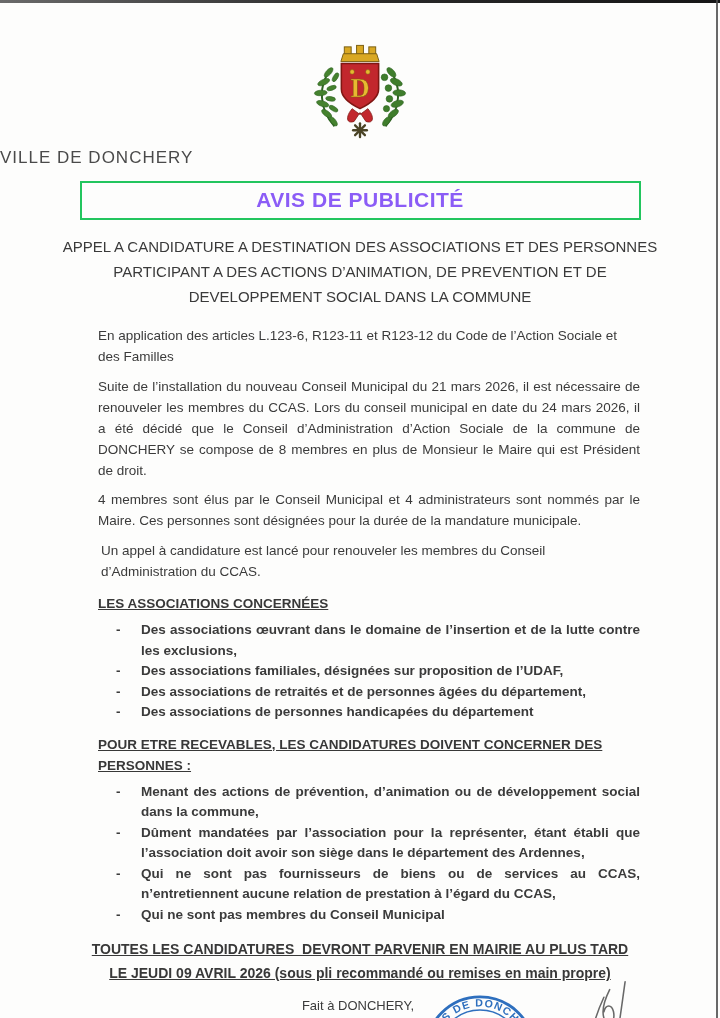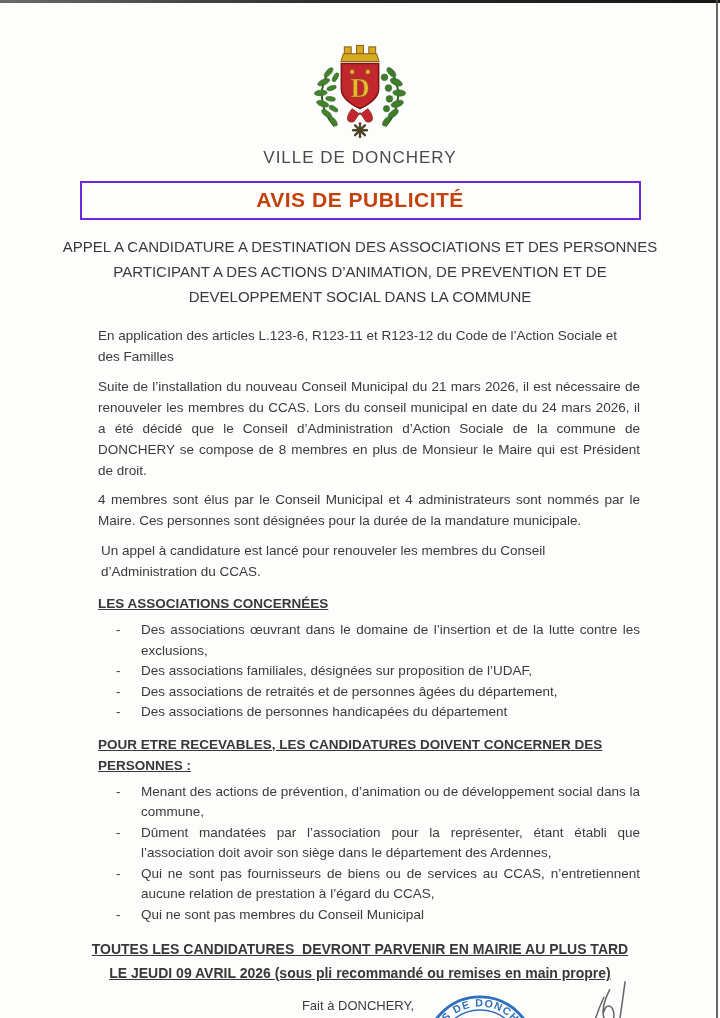--- a/index.html
+++ b/index.html
@@ -7,35 +7,35 @@
     position:relative;width:720px;height:1018px;margin:0 auto;
     background:#fdfdfc;overflow:hidden;
     font-family:"Liberation Sans",sans-serif;color:#3b3b3b;
   }
   
   .scan-top-edge{position:absolute;top:0;left:0;width:100%;height:3px;
     background:linear-gradient(90deg,#6a6a6a 0%,#2c2c2c 45%,#161616 100%);}
   .scan-right-edge{position:absolute;top:0;right:2px;width:2px;height:100%;background:#4d4d4d;opacity:.85;}
 
   .crest{display:block;margin:40px auto 0;}
-  .city-title{margin-top:6px;text-align:center;font-size:17px;letter-spacing:1px;color:#4a4a4a;}
+  .city-title{margin-top:6px;font-size:17px;letter-spacing:1px;color:#4a4a4a;}
   .title-box{
-    width:557px;margin:13px auto 0;border:2px solid #6d28d9;
-    text-align:center;font-size:21px;font-weight:bold;color:#c2410c;
+    width:557px;margin:13px auto 0;border:2px solid #22c55e;
+    text-align:center;font-size:21px;font-weight:bold;color:#8b5cf6;
     padding:5px 0 6px;letter-spacing:.5px;
   }
   .heading{margin-top:14px;text-align:center;font-weight:normal;font-size:15px;line-height:25px;color:#3a3a3a;}
   .body{padding:0 80px 0 98px;font-size:13.5px;line-height:21px;}
   .p-legal{margin:16px 0 0;}
   .p-context{margin:9px 0 0;text-align:justify;}
   .p-members{margin:8px 0 0;text-align:justify;}
   .p-call{margin:9px 0 9px;padding-left:3px;}
   .section-title{margin:11px 0 0;font-size:13.5px;font-weight:bold;text-decoration:underline;color:#383838;}
   ul.dash-list{list-style:none;margin:6px 0 0;padding:0;}
-  ul.dash-list li{position:relative;padding-left:43px;line-height:20.5px;text-align:justify;}
+  ul.dash-list li{position:relative;padding-left:43px;line-height:20.5px;text-align:justify;font-weight:bold;}
   ul.dash-list li::before{content:"-";position:absolute;left:18px;top:0;}
   .cta{margin-top:12px;text-align:center;font-weight:bold;font-size:14px;line-height:24px;color:#383838;}
   .cta div{text-decoration:underline;white-space:pre-wrap;}
   .footer{position:relative;margin-top:8px;height:150px;}
   .place-date{position:absolute;left:283px;top:2px;width:150px;text-align:center;font-size:13px;line-height:22px;}
   .stamp{position:absolute;left:422px;top:0px;}
   .sig-text{position:absolute;left:498px;top:28px;width:148px;text-align:center;font-size:13.5px;line-height:22px;color:#454545;}
   .sig-scribble{position:absolute;left:548px;top:-18px;}
 </style>
 </head>

